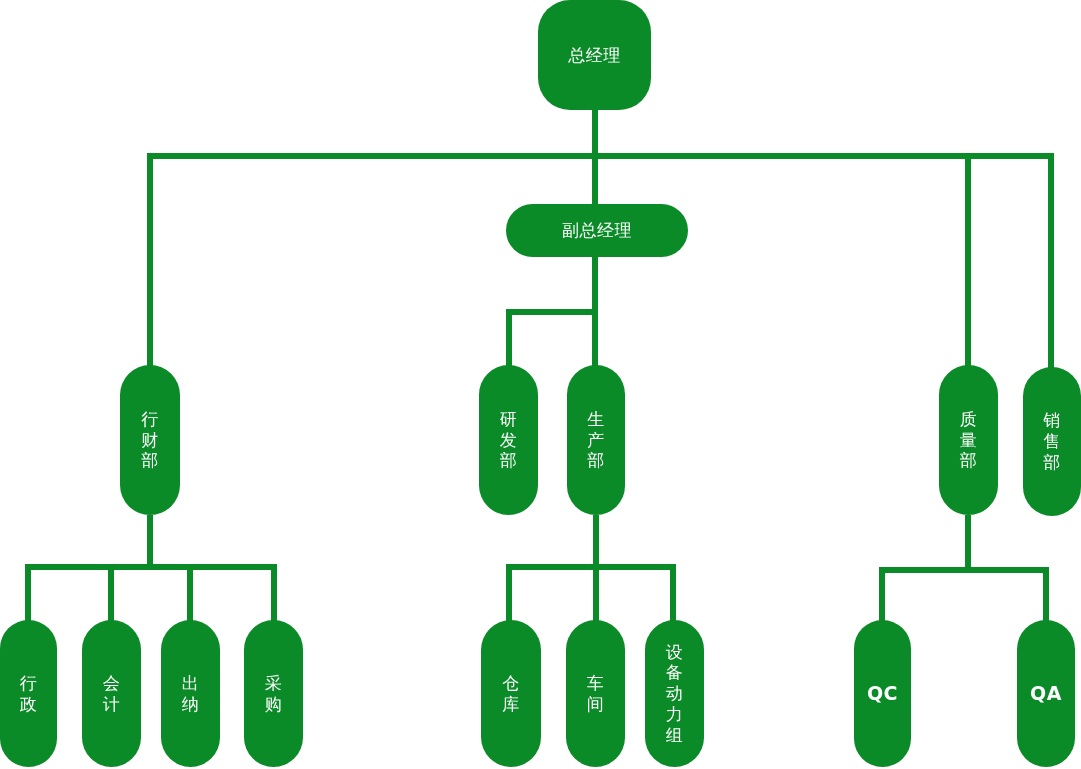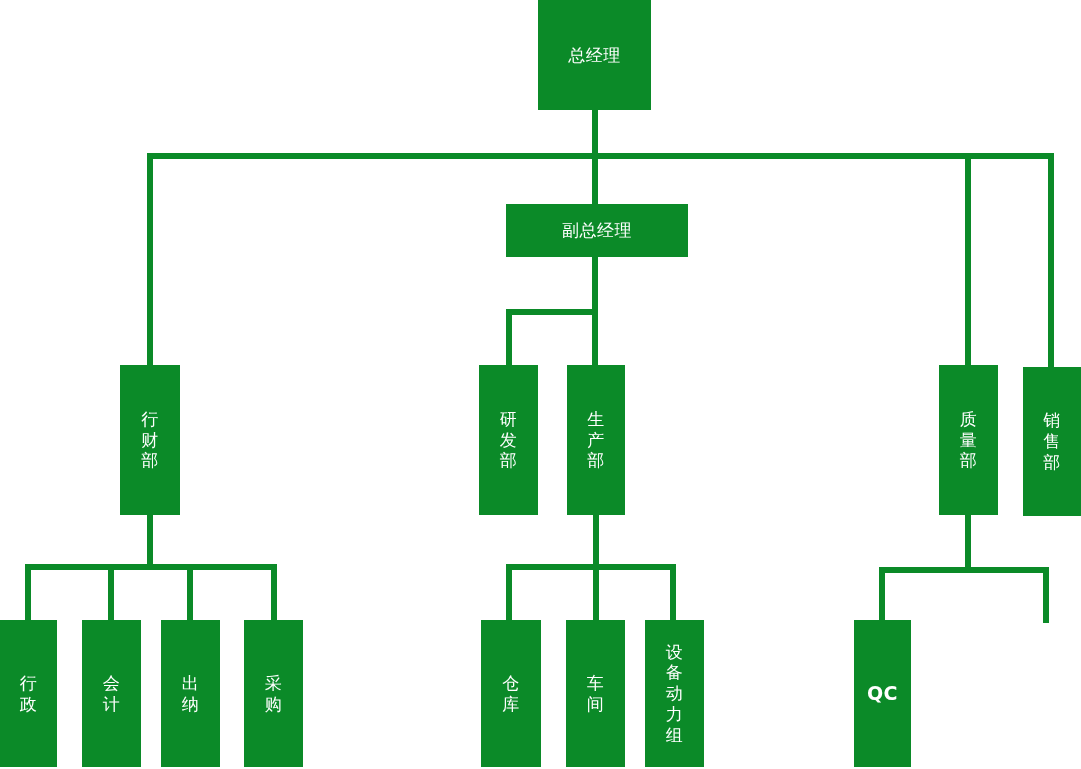--- a/index.html
+++ b/index.html
@@ -21,20 +21,21 @@
     position: absolute;
     background: #0b8a28;
     color: #ffffff;
     display: flex;
     align-items: center;
     justify-content: center;
     box-sizing: border-box;
     line-height: 1.22;
     text-align: center;
     z-index: 2;
+    border-radius: 32px;
   }
   .node .label {
     display: block;
     width: 100%;
     text-align: center;
     white-space: pre-line;
   }
   .n-top .label { font-size: 17px; letter-spacing: 0.5px; }
   .n-vgm .label { font-size: 17px; letter-spacing: 0.5px; }
   .n-dept .label { font-size: 17px; letter-spacing: 0.5px; }
@@ -133,13 +134,16 @@
     <div class="node n-leaf" style="left: 645px; top: 620px; width: 59px; height: 147px; background: rgb(11, 138, 40); color: rgb(255, 255, 255);">
       <span class="label">设
 备
 动
 力
 组</span>
     </div>
     <div class="node n-latin" style="left: 854px; top: 620px; width: 57px; height: 147px; background: rgb(11, 138, 40); color: rgb(255, 255, 255);">
       <span class="label">QC</span>
     </div>
+    <div class="node n-latin" style="left: 1017px; top: 620px; width: 58px; height: 147px; background: rgb(11, 138, 40); color: rgb(255, 255, 255);">
+      <span class="label">QA</span>
+    </div>
   </div>
 
 </body></html>

